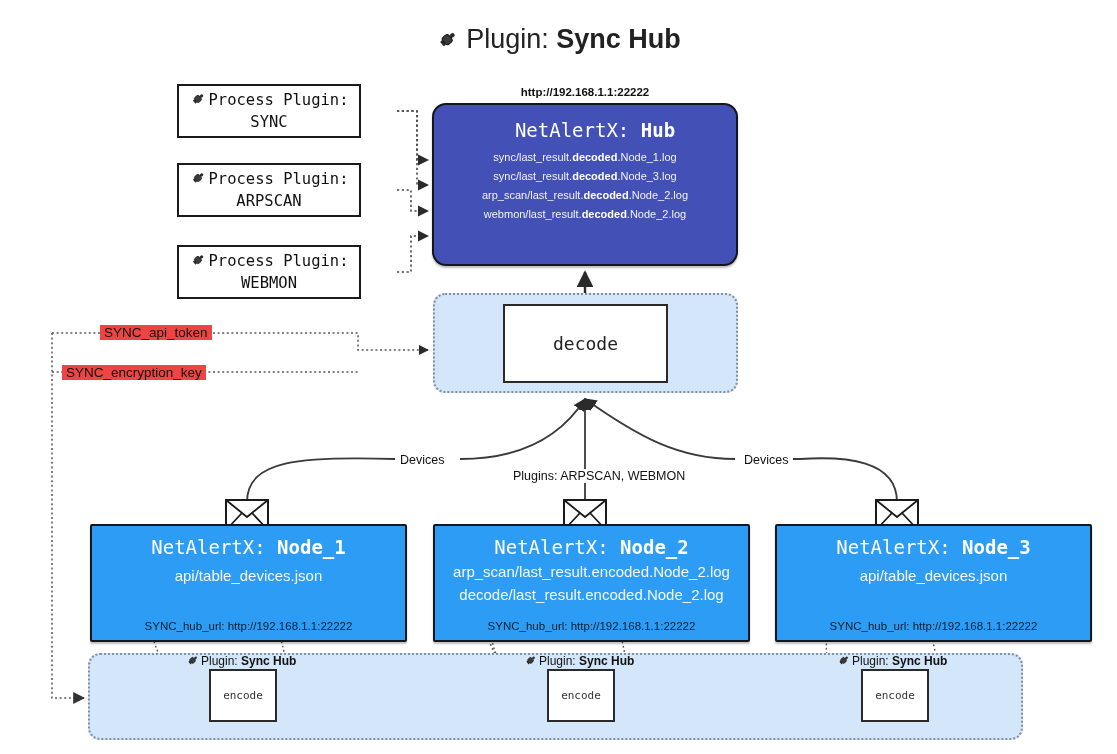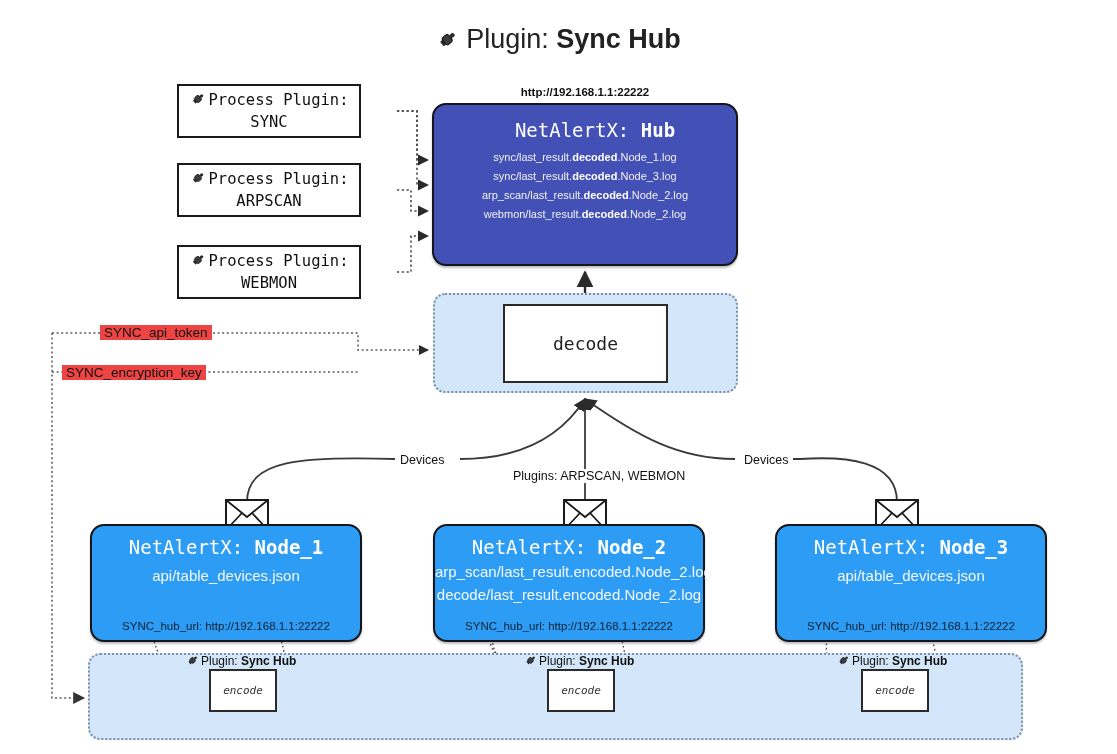--- a/index.html
+++ b/index.html
@@ -48,21 +48,21 @@
   #k0{left:100px;top:317px;}
   #k1{left:62px;top:357px;}
 
   
   .edgelbl{font-size:12.5px;color:#111;background:#fff;padding:0 5px;}
   #e0{left:395px;top:445px;}
   #e1{left:508px;top:461px;}
   #e2{left:739px;top:445px;}
 
   
-  .node{position:absolute;width:272px;height:118px;border:2.5px solid #15161c;border-radius:14px;
+  .node{position:absolute;width:317px;height:118px;border:2.5px solid #15161c;border-radius:2px;
         box-sizing:border-box;background:#2d9cf5;box-shadow:0 2px 2px rgba(0,0,0,.25);}
   #node0{left:90px;top:516px;}
   #node1{left:433px;top:516px;}
   #node2{left:775px;top:516px;}
   .node .ntitle{margin-top:10px;text-align:center;font-family:"DejaVu Sans Mono",monospace;
                 font-size:19px;color:#fff;}
   .node .ntitle .b{font-weight:bold;}
   .node .nlines{margin-top:6px;}
   .node .nline{text-align:center;font-size:15px;color:#f4f9ff;line-height:1.62;}
   .node .nfoot{position:absolute;left:0;bottom:8px;width:100%;text-align:center;
@@ -75,23 +75,23 @@
 
   
   #botwrap{position:absolute;left:88px;top:645px;width:935px;height:87px;background:#d4e7fa;
            border:2px dotted #7f8fa6;border-radius:12px;box-sizing:border-box;}
   .enclabel{position:absolute;font-size:12px;color:#111;}
   .enclabel .plugico{display:inline-block;vertical-align:-2px;margin-right:1px;}
   .enclabel .b{font-weight:bold;}
   #el0{left:186px;top:645px;}
   #el1{left:524px;top:645px;}
   #el2{left:837px;top:645px;}
-  .encbox{position:absolute;width:68px;height:43px;background:#fff;border:2px solid #2a2a2a;
+  .encbox{position:absolute;width:68px;height:53px;background:#fff;border:2px solid #2a2a2a;
           box-sizing:border-box;display:flex;align-items:center;justify-content:center;
-          font-family:"DejaVu Sans Mono",monospace;font-size:11px;color:#333;font-style:italic;}
+          font-family:"DejaVu Sans Mono",monospace;font-size:11px;color:#333;}
   #eb0{left:209px;top:661px;}
   #eb1{left:547px;top:661px;}
   #eb2{left:861px;top:661px;}
 </style>
 </head>
 <body>
 
 <div id="stage">
 
   <svg id="wires" viewBox="0 0 1117 754">

